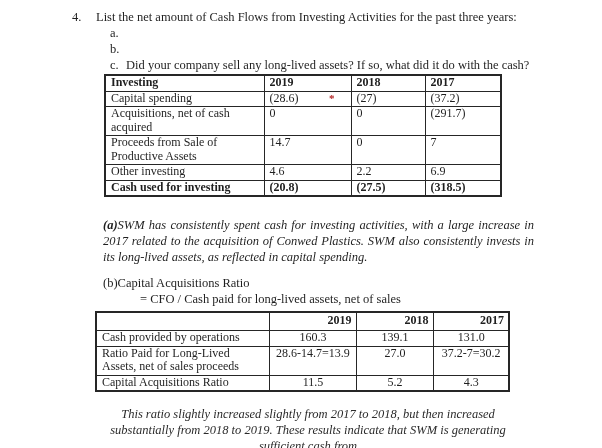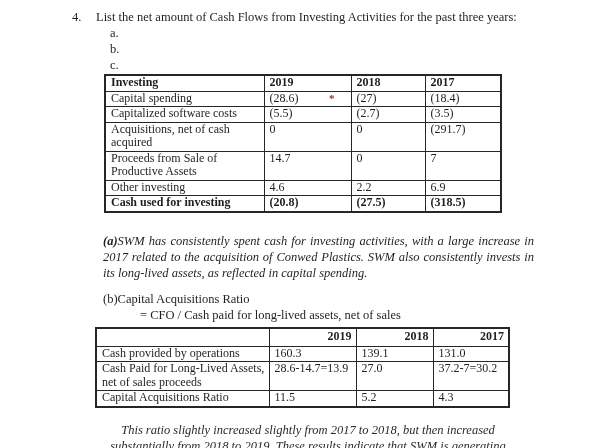--- a/index.html
+++ b/index.html
@@ -34,21 +34,21 @@
   .tbl1 col.c2 { width: 74px; } .tbl1 col.c3 { width: 76px; }
   .tbl1 .hdr td { font-weight: bold; }
   .tbl1 .total td { font-weight: bold; }
   .cell-annotated { position: relative; }
   .asterisk { position: absolute; top: 1px; right: 16px; color: #b22222; font-size: 11px; line-height: 11px; font-weight: bold; }
 
   .tbl2 { margin: 4px 0 0 95px; width: 413px; border: 2px solid #262626; }
   .tbl2 col.c0 { width: 173px; } .tbl2 col.c1 { width: 87px; }
   .tbl2 col.c2 { width: 77px; } .tbl2 col.c3 { width: 76px; }
   .tbl2 .hdr td { font-weight: bold; text-align: right; height: 15px; padding-top: 1px; }
-  .tbl2 td.val { text-align: left; }
+  .tbl2 td.val { text-align: center; }
 
   
   .answer-a { margin: 20px 0 0 103px; width: 431px; text-align: justify; font-style: italic; }
   .answer-a .lbl { font-weight: bold; }
   .b-heading { margin: 10px 0 0 103px; font-weight: normal; }
   .b-formula { margin: 0 0 0 140px; }
   .conclusion { margin: 14px 0 0 90px; width: 436px; text-align: center; font-style: italic; color: #2a2a2a; }
 </style>
 </head>
 <body>
@@ -60,47 +60,42 @@
     <div class="q-text">List the net amount of Cash Flows from Investing Activities for the past three years:</div>
   </div>
   <div class="sub-row">
     <div class="sub-label">a.</div>
   </div>
   <div class="sub-row">
     <div class="sub-label">b.</div>
   </div>
   <div class="sub-row">
     <div class="sub-label">c.</div>
+    <div class="sub-text">Did your company sell any long-lived assets? If so, what did it do with the cash?</div>
   </div>
 
   <table class="tbl1">
     <colgroup>
         <col class="c0">
         <col class="c1">
         <col class="c2">
         <col class="c3">
       </colgroup>
     <tbody>
         <tr class="hdr">
       <td>Investing</td>
       <td>2019</td>
       <td>2018</td>
       <td>2017</td>
     </tr>
     <tr>
       <td>Capital spending</td>
       <td class="cell-annotated"><span>(28.6)</span><span class="asterisk">*</span></td>
       <td>(27)</td>
-      <td>(18.4)</td>
-    </tr>
-    <tr>
-      <td>Capitalized software costs</td>
-      <td>(5.5)</td>
-      <td>(2.7)</td>
-      <td>(3.5)</td>
+      <td>(37.2)</td>
     </tr>
     <tr>
       <td>Acquisitions, net of cash acquired</td>
       <td>0</td>
       <td>0</td>
       <td>(291.7)</td>
     </tr>
     <tr>
       <td>Proceeds from Sale of Productive Assets</td>
       <td>14.7</td>
@@ -141,21 +136,21 @@
       <td>2018</td>
       <td>2017</td>
     </tr>
     <tr>
       <td>Cash provided by operations</td>
       <td class="val">160.3</td>
       <td class="val">139.1</td>
       <td class="val">131.0</td>
     </tr>
     <tr>
-      <td>Cash Paid for Long-Lived Assets, net of sales proceeds</td>
+      <td>Ratio Paid for Long-Lived Assets, net of sales proceeds</td>
       <td class="val">28.6-14.7=13.9</td>
       <td class="val">27.0</td>
       <td class="val">37.2-7=30.2</td>
     </tr>
     <tr>
       <td>Capital Acquisitions Ratio</td>
       <td class="val">11.5</td>
       <td class="val">5.2</td>
       <td class="val">4.3</td>
     </tr>

